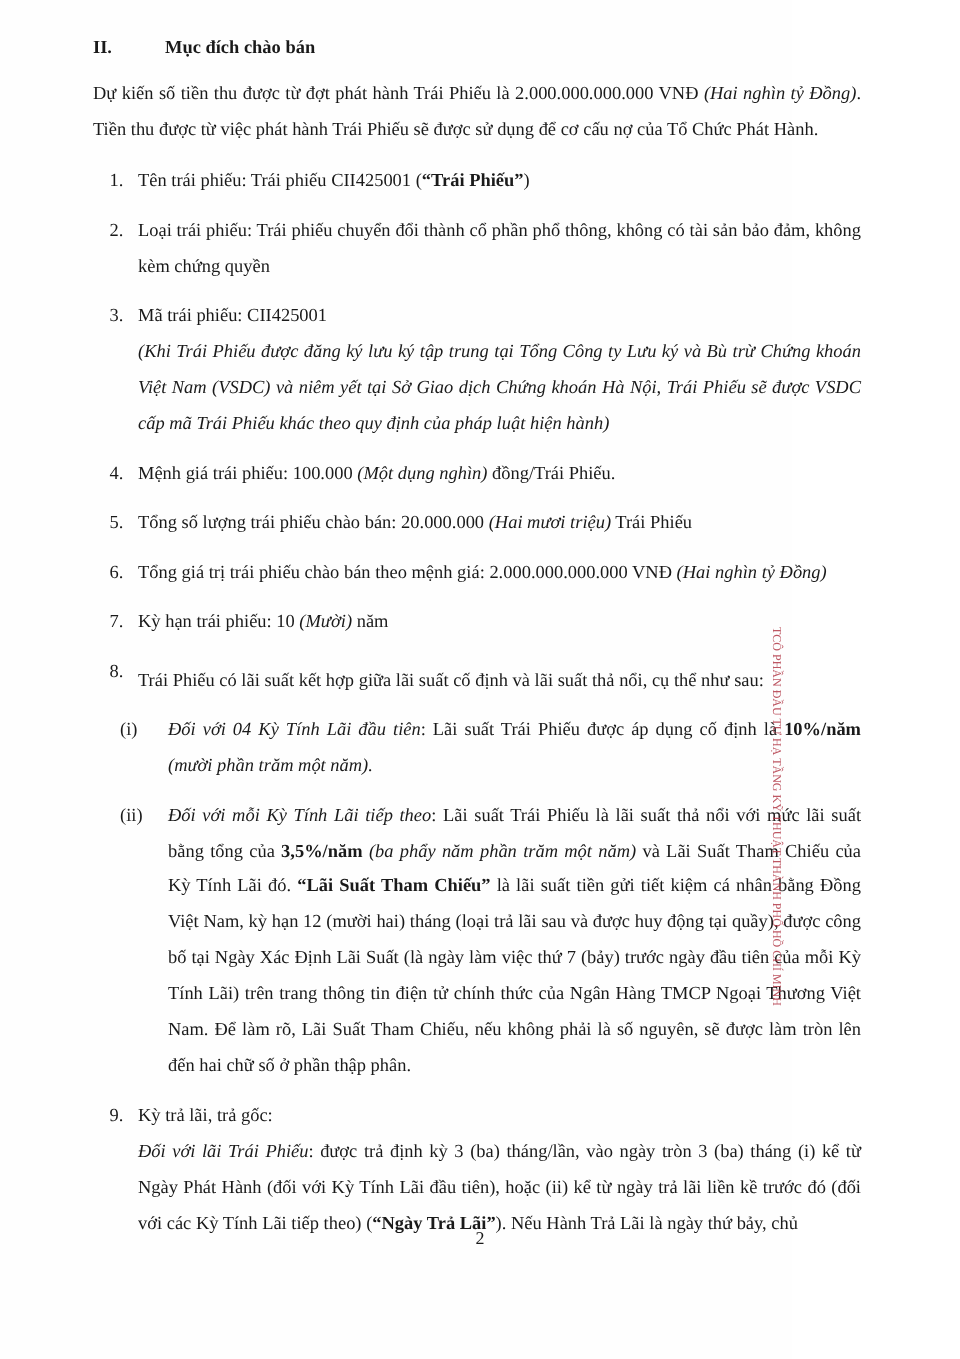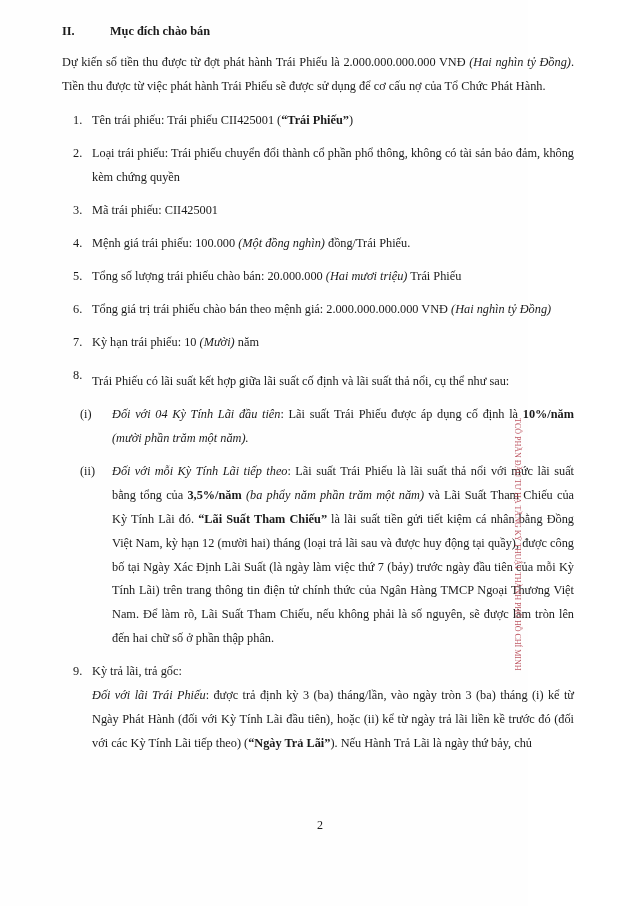--- a/index.html
+++ b/index.html
@@ -140,27 +140,28 @@
 
     <div class="num-item">
       <div class="num-label">2.</div>
       <div class="num-body">Loại trái phiếu: Trái phiếu chuyển đổi thành cổ phần phổ thông, không có tài sản bảo đảm, không kèm chứng quyền</div>
     </div>
 
     <div class="num-item">
       <div class="num-label">3.</div>
       <div class="num-body">
         <div>Mã trái phiếu: CII425001</div>
+        <div style="font-style:italic;">(Khi Trái Phiếu được đăng ký lưu ký tập trung tại Tổng Công ty Lưu ký và Bù trừ Chứng khoán Việt Nam (VSDC) và niêm yết tại Sở Giao dịch Chứng khoán Hà Nội, Trái Phiếu sẽ được VSDC cấp mã Trái Phiếu khác theo quy định của pháp luật hiện hành)</div>
       </div>
     </div>
 
     <div class="num-item">
       <div class="num-label">4.</div>
       <div class="num-body">
-        <span>Mệnh giá trái phiếu: 100.000 </span><i>(Một đồng nghìn)</i><span> đồng/Trái Phiếu.</span>
+        <span>Mệnh giá trái phiếu: 100.000 </span><i>(Một dụng nghìn)</i><span> đồng/Trái Phiếu.</span>
       </div>
     </div>
 
     <div class="num-item">
       <div class="num-label">5.</div>
       <div class="num-body">
         <span>Tổng số lượng trái phiếu chào bán: 20.000.000 </span><i>(Hai mươi triệu)</i><span> Trái Phiếu</span>
       </div>
     </div>
 

